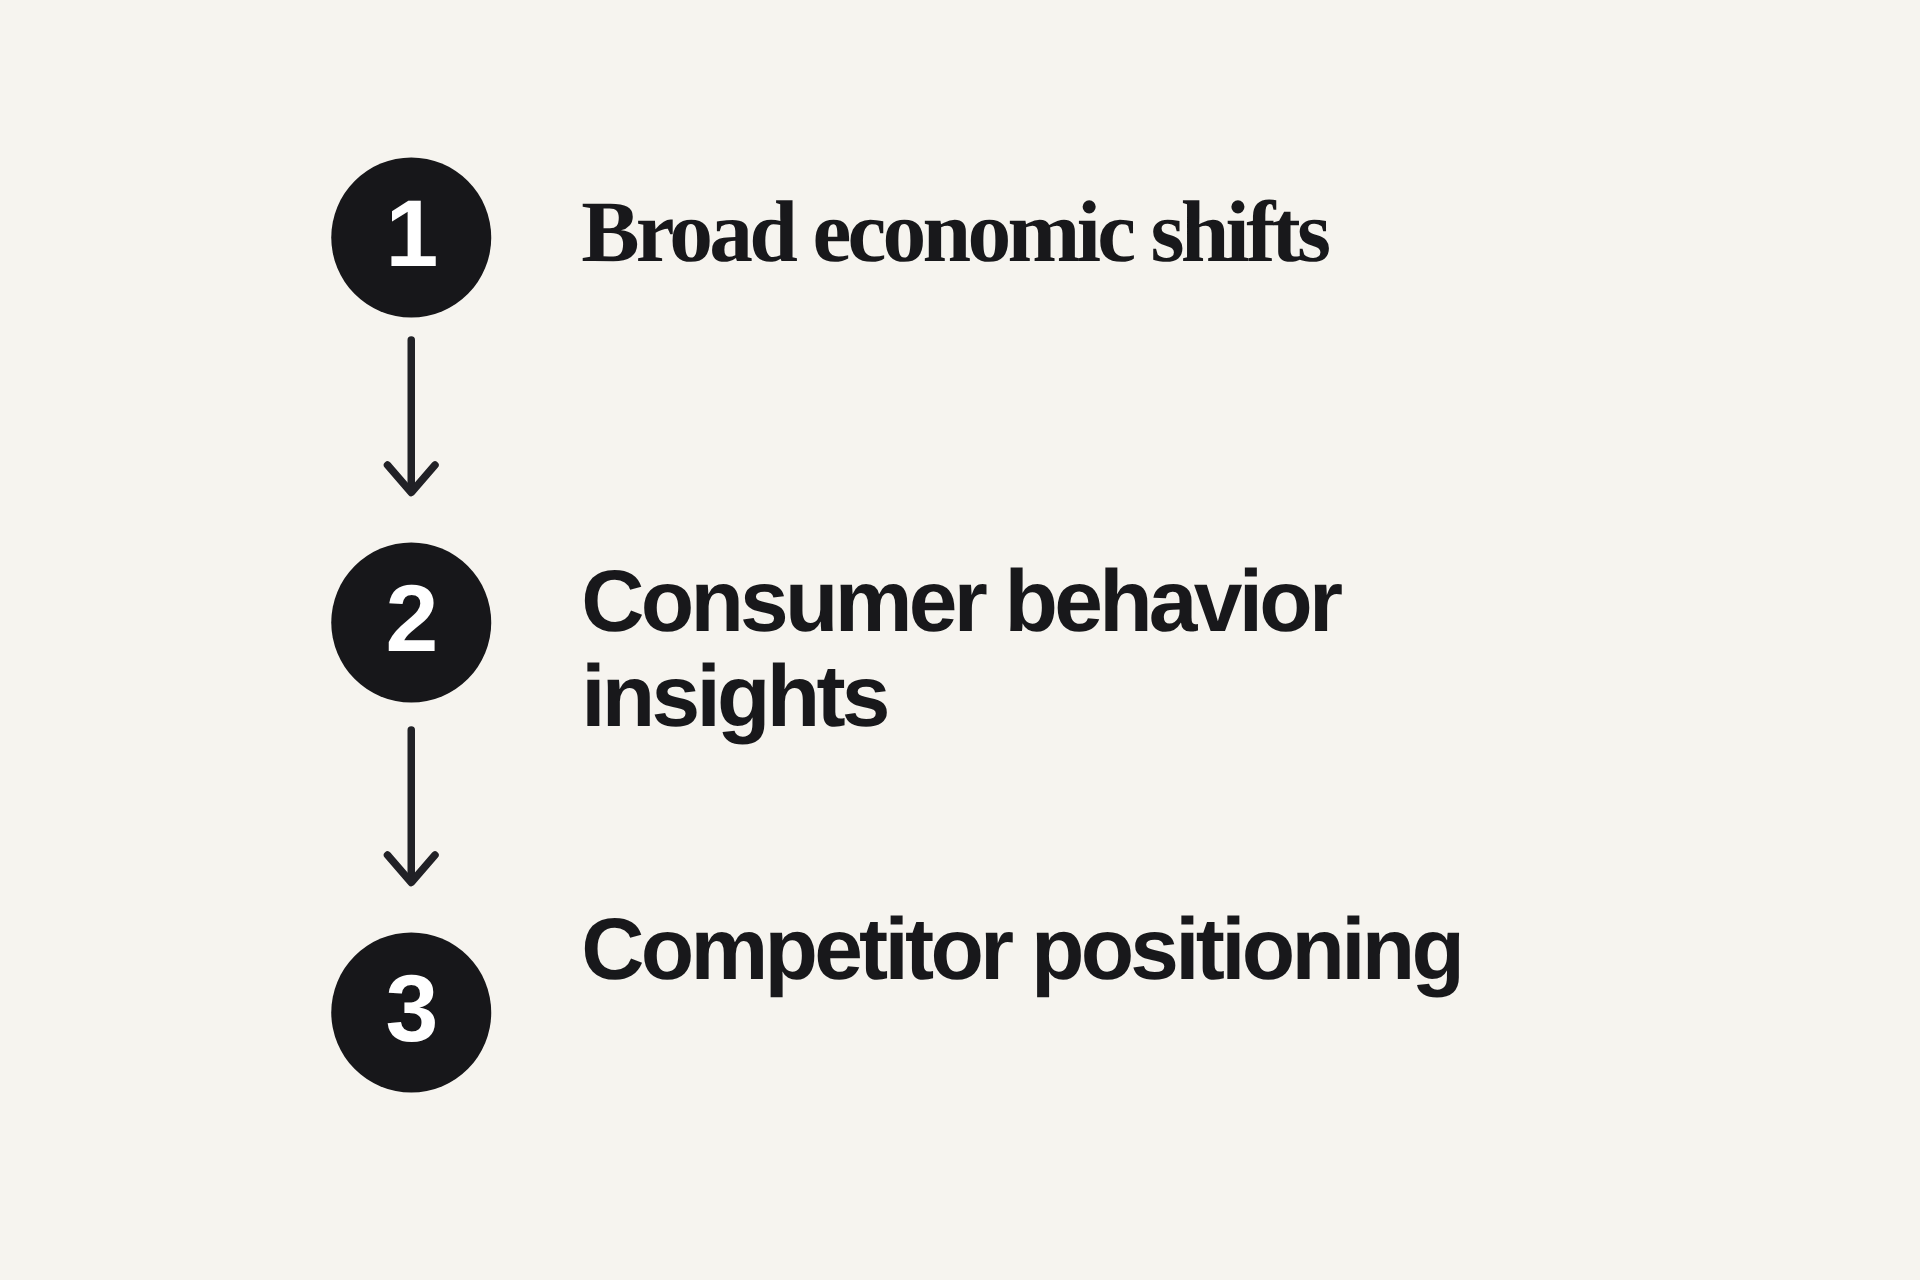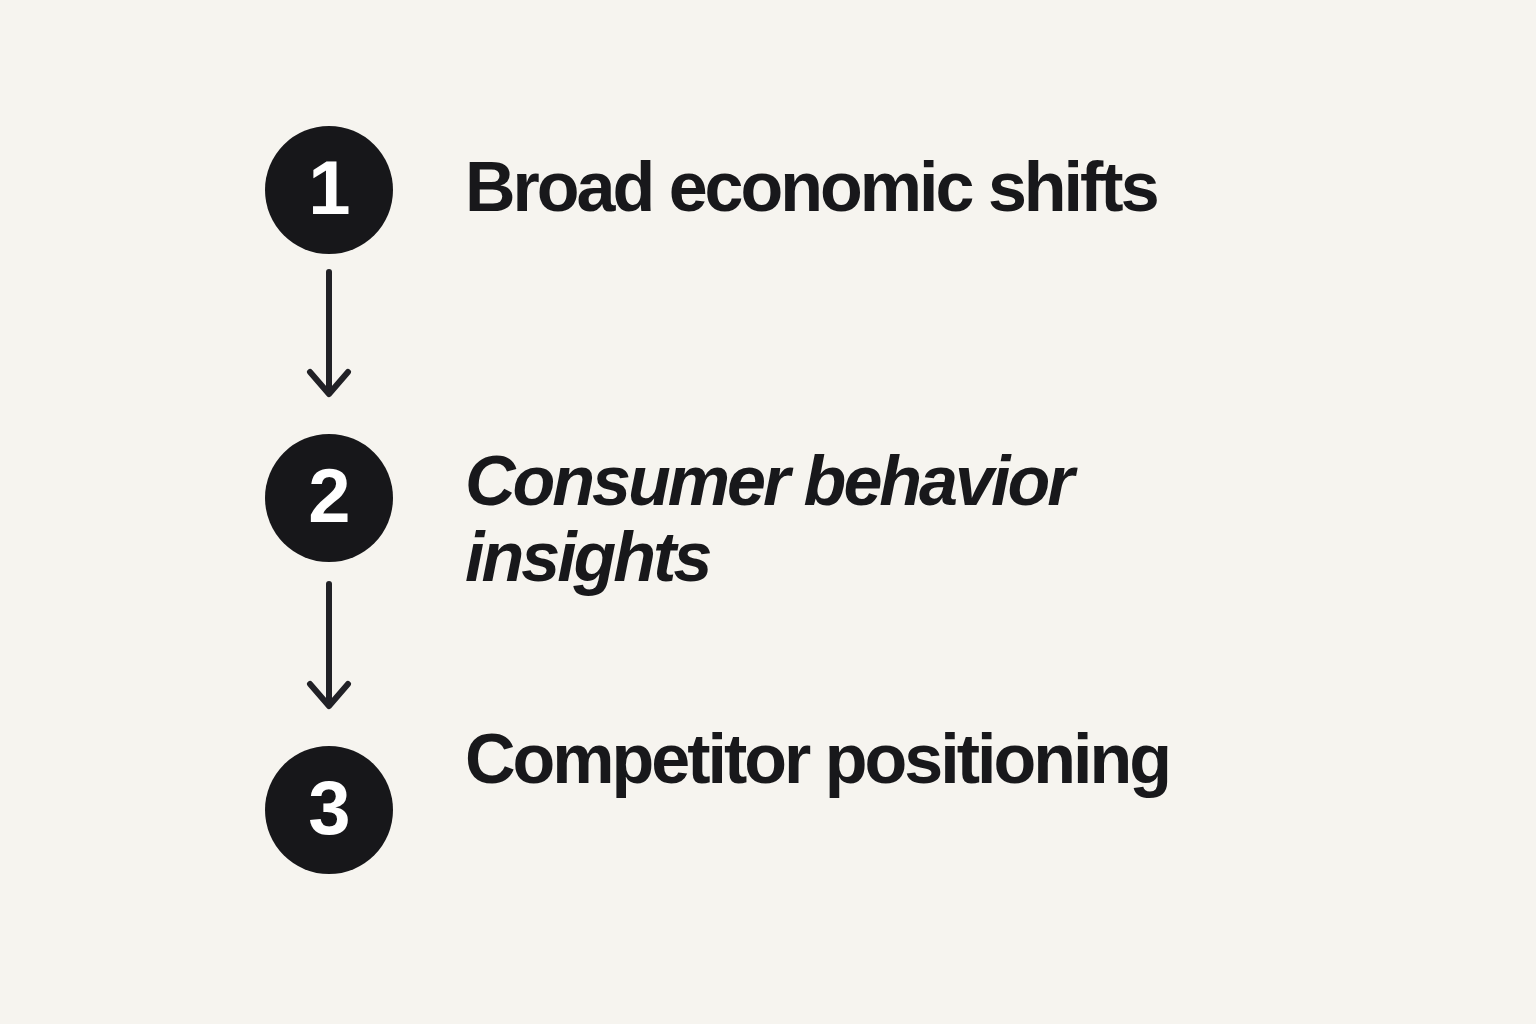--- a/index.html
+++ b/index.html
@@ -43,22 +43,22 @@
   .label {
     position: absolute;
     left: 465px;
     color: var(--label, #18181B);
     font-size: 70px;
     font-weight: 700;
     line-height: 76px;
     letter-spacing: -3px;
     white-space: nowrap;
   }
-  .label-1 { top: 149px; }
-  .label-2 { top: 443px; white-space: normal; max-width: 700px; font-style: italic; }
+  .label-1 { top: 149px; font-family: Liberation Serif, serif; }
+  .label-2 { top: 443px; white-space: normal; max-width: 700px; }
   .label-3 { top: 721px; }
   .arrow {
     position: absolute;
     left: 301px;
     width: 56px;
     height: 146px;
     color: var(--arrow, #212126);
   }
   .arrow-1 { top: 268px; }
   .arrow-2 { top: 580px; }

